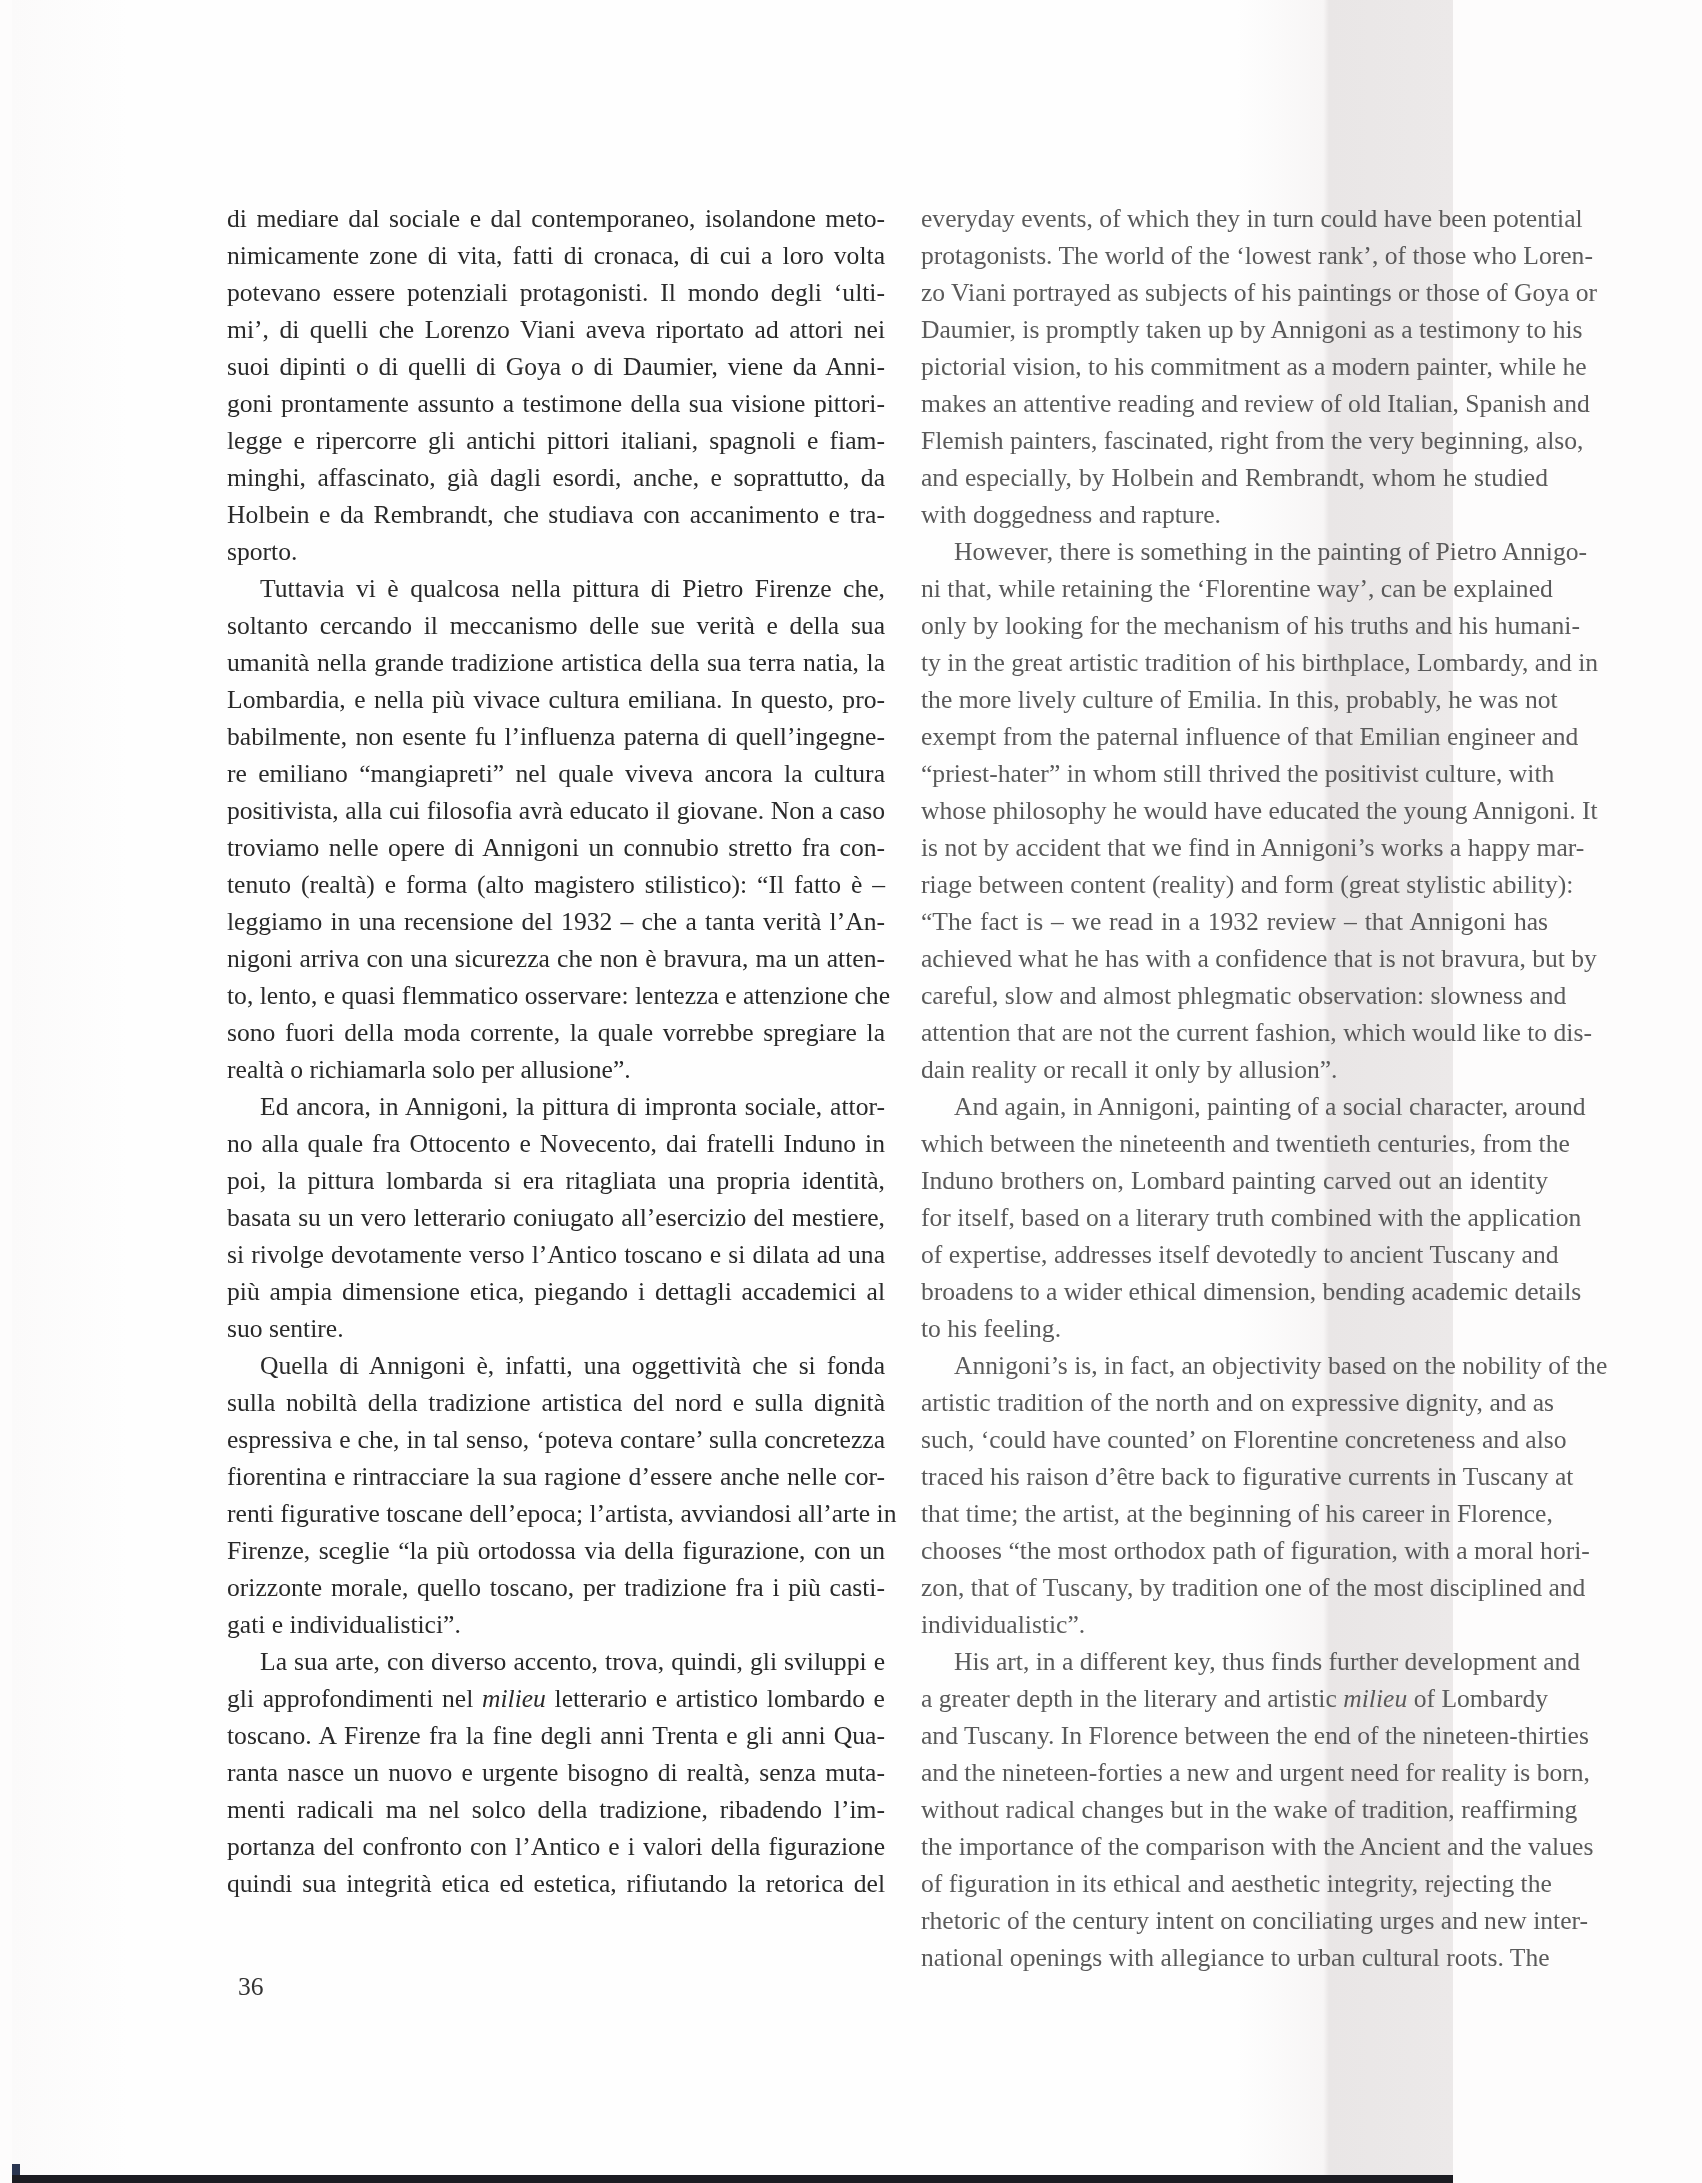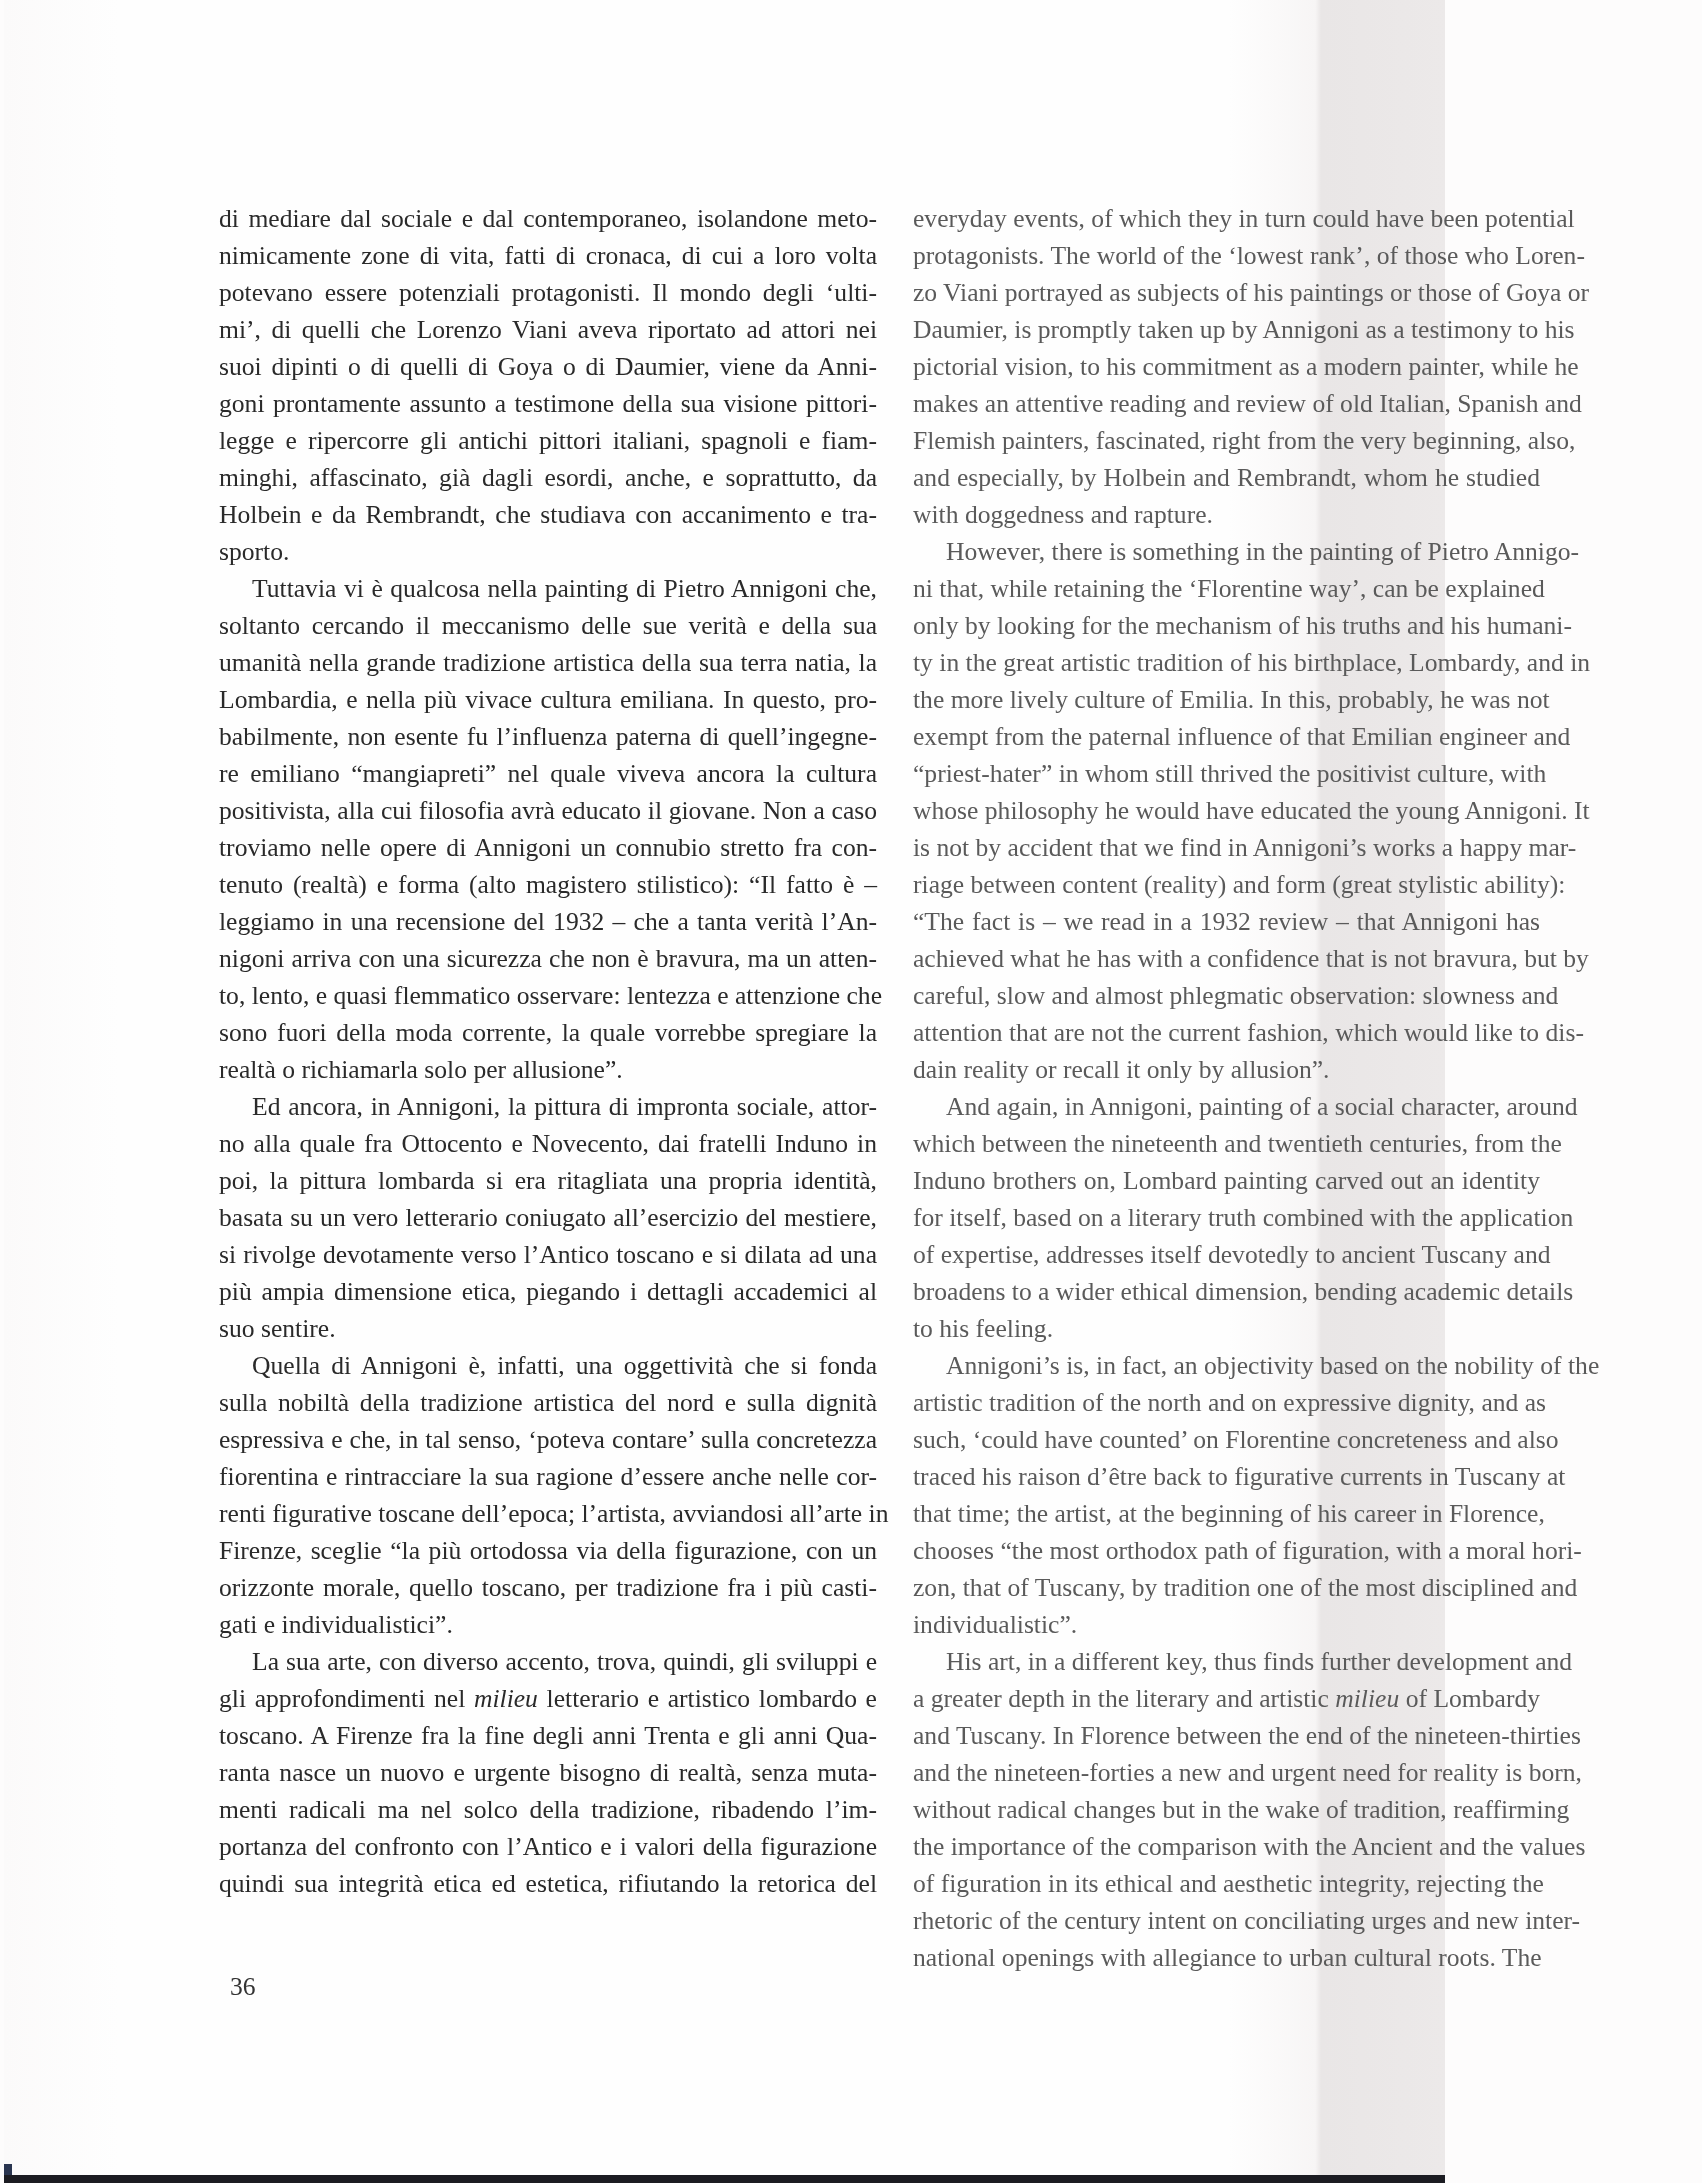--- a/index.html
+++ b/index.html
@@ -9,21 +9,21 @@
   body {
     width: 1703px;
     height: 2183px;
     position: relative;
     overflow: hidden;
     background: #fdfcfc;
     font-family: "DejaVu Serif", "Liberation Serif", serif;
   }
   .page {
     position: absolute;
-    left: 4px; top: 0;
+    left: 12px; top: 0;
     width: 1441px; height: 2183px;
     background: linear-gradient(to right, #fbfafa 0%, #fefefe 8%, #fefefe 85%, #f7f5f5 91%, #e9e6e6 91.4%, #ece9e9 100%);
   }
   .bottom-edge {
     position: absolute;
     left: 0; right: 0; bottom: 0;
     height: 8.3px;
     background: #1c1c22;
   }
   .left-edge {
@@ -83,21 +83,21 @@
         <span class="line">potevano essere potenziali protagonisti. Il mondo degli ‘ulti-</span>
         <span class="line">mi’, di quelli che Lorenzo Viani aveva riportato ad attori nei</span>
         <span class="line">suoi dipinti o di quelli di Goya o di Daumier, viene da Anni-</span>
         <span class="line">goni prontamente assunto a testimone della sua visione pittori-</span>
         <span class="line">legge e ripercorre gli antichi pittori italiani, spagnoli e fiam-</span>
         <span class="line">minghi, affascinato, già dagli esordi, anche, e soprattutto, da</span>
         <span class="line">Holbein e da Rembrandt, che studiava con accanimento e tra-</span>
         <span class="line last">sporto.</span>
       </div>
       <div>
-        <span class="line indent">Tuttavia vi è qualcosa nella painting di Pietro Annigoni che,</span>
+        <span class="line indent">Tuttavia vi è qualcosa nella pittura di Pietro Firenze che,</span>
         <span class="line">soltanto cercando il meccanismo delle sue verità e della sua</span>
         <span class="line">umanità nella grande tradizione artistica della sua terra natia, la</span>
         <span class="line">Lombardia, e nella più vivace cultura emiliana. In questo, pro-</span>
         <span class="line">babilmente, non esente fu l’influenza paterna di quell’ingegne-</span>
         <span class="line">re emiliano “mangiapreti” nel quale viveva ancora la cultura</span>
         <span class="line">positivista, alla cui filosofia avrà educato il giovane. Non a caso</span>
         <span class="line">troviamo nelle opere di Annigoni un connubio stretto fra con-</span>
         <span class="line">tenuto (realtà) e forma (alto magistero stilistico): “Il fatto è –</span>
         <span class="line">leggiamo in una recensione del 1932 – che a tanta verità l’An-</span>
         <span class="line">nigoni arriva con una sicurezza che non è bravura, ma un atten-</span>

